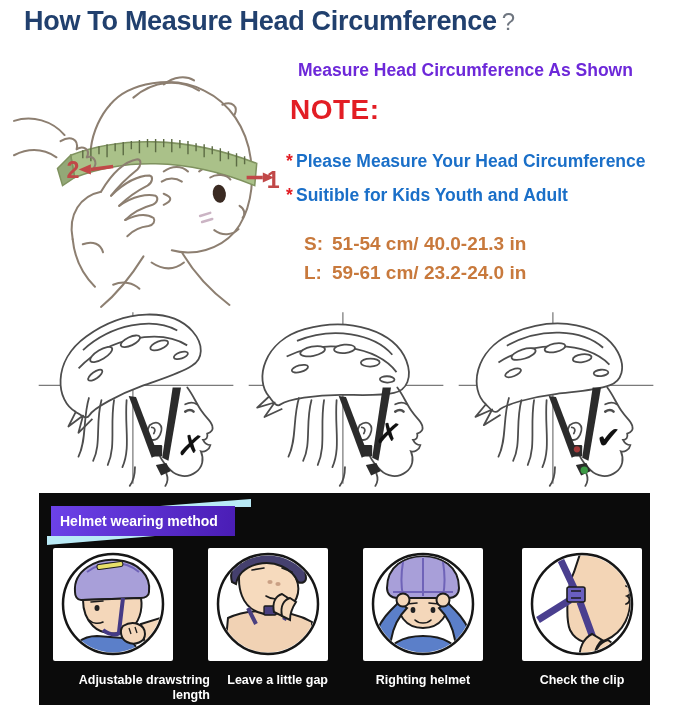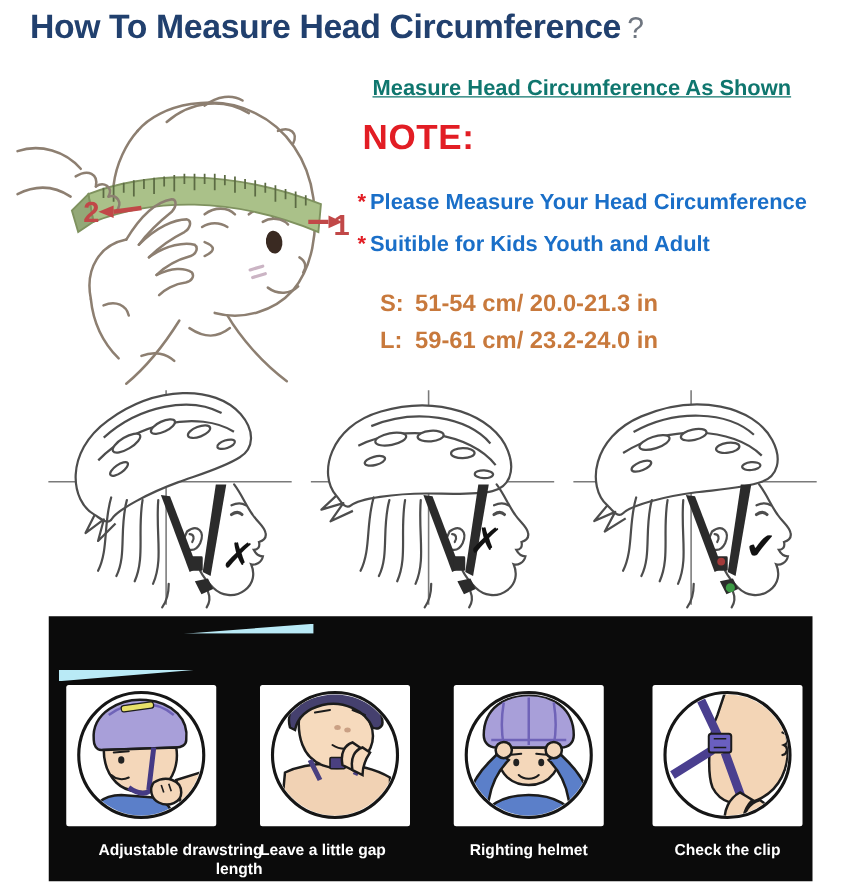--- a/index.html
+++ b/index.html
@@ -6,21 +6,21 @@
   body { background:#ffffff; font-family:"Liberation Sans", sans-serif; }
   #page { position:relative; width:679px; height:711px; background:#fff; overflow:hidden; }
 
   
   .title-row { position:absolute; left:24px; top:6px; white-space:nowrap; }
   .title-main { font-size:27px; font-weight:bold; color:#21406e; letter-spacing:-0.3px; }
   .title-q { font-size:24px; font-weight:400; color:#6f7680; margin-left:5px; }
 
   
   .info-col { position:absolute; left:286px; top:52px; width:392px; }
-  .subtitle { position:absolute; left:12px; top:8px; font-size:17.5px; font-weight:bold; color:#0f766e; white-space:nowrap;text-decoration:underline; }
+  .subtitle { position:absolute; left:12px; top:8px; font-size:17.5px; font-weight:bold; color:#6d28d9; white-space:nowrap; }
   .note-label { position:absolute; left:4px; top:42px; font-size:28px; font-weight:bold; color:#e21d24; letter-spacing:0.5px; }
   .note-lines { position:absolute; left:0; top:92px; width:392px; }
   .note-line { font-size:17.5px; font-weight:bold; color:#1a6fc8; line-height:34px; white-space:nowrap; }
   .star { display:inline-block; width:10px; color:#e21d24; }
   .sizes { position:absolute; left:18px; top:178px; }
   .size-line { font-size:19px; font-weight:bold; color:#c8793c; line-height:28.5px; white-space:nowrap; }
   .size-label { display:inline-block; width:28px; }
 
   
   .baby-fig { position:absolute; left:12px; top:42px; width:268px; height:268px; }
@@ -37,21 +37,21 @@
             background:linear-gradient(100deg,#6c42e8,#4a1db5);
             color:#fff; font-size:14px; font-weight:bold; line-height:30px; padding-left:9px; white-space:nowrap; }
   .flare-top { position:absolute; left:108px; top:6px; width:104px; height:8px; background:#b9eaf6;
                clip-path:polygon(0 100%, 100% 0, 100% 100%); }
   .flare-bottom { position:absolute; left:8px; top:43px; width:108px; height:9px; background:#b9eaf6;
                   clip-path:polygon(0 0, 100% 0, 0 100%); }
   .step-card { position:absolute; top:55px; width:120px; height:113px; background:#fff; border-radius:2px; }
   #card1 { left:14px; } #card2 { left:169px; } #card3 { left:324px; } #card4 { left:483px; }
   .step-caption { position:absolute; top:180px; color:#fff; font-size:12.5px; font-weight:bold; line-height:15px; }
   #cap1 { left:16px; width:155px; text-align:right; }
-  #cap2 { left:169px; width:120px; text-align:left; }
+  #cap2 { left:169px; width:120px; text-align:right; }
   #cap3 { left:324px; width:120px; text-align:center; }
   #cap4 { left:483px; width:120px; text-align:center; }
 
   svg { display:block; }
 </style>
 </head>
 <body>
 
 <div id="page">
 
@@ -157,21 +157,21 @@
   </svg>
 
   <div class="info-col">
     <div class="subtitle">Measure Head Circumference As Shown</div>
     <div class="note-label">NOTE:</div>
     <div class="note-lines">
       <div class="note-line"><span class="star">*</span><span>Please Measure Your Head Circumference</span></div>
       <div class="note-line"><span class="star">*</span><span>Suitible for Kids Youth and Adult</span></div>
     </div>
     <div class="sizes">
-      <div class="size-line"><span class="size-label">S:</span><span>51-54 cm/ 20.0-21.3 in</span></div>
+      <div class="size-line"><span class="size-label">S:</span><span>51-54 cm/ 40.0-21.3 in</span></div>
       <div class="size-line"><span class="size-label">L:</span><span>59-61 cm/ 23.2-24.0 in</span></div>
     </div>
   </div>
 
   <div class="fit-fig" id="fit1">
     <svg width="215" height="180" viewBox="0 0 205 172">
       <use href="#fit-cross"></use>
       <use href="#fit-helmet" transform="rotate(-13 100 60) translate(2,-6)"></use>
       <use href="#fit-face"></use>
       <use href="#fit-strap"></use>
@@ -194,20 +194,21 @@
       <use href="#fit-face"></use>
       <use href="#fit-strap"></use>
       <circle cx="123" cy="135" r="3" fill="#a33a3a"></circle>
       <circle cx="130" cy="155" r="3.5" fill="#3c9a45"></circle>
     </svg>
     <span class="fit-mark">✔</span>
   </div>
 
   <div class="wear-panel">
     <div class="flare-top"></div>
+    <div class="banner">Helmet wearing method</div>
     <div class="flare-bottom"></div>
 
     <div class="step-card" id="card1">
       <svg width="120" height="113" viewBox="0 0 120 113">
         <clipPath id="clip1">
             <circle cx="60" cy="56" r="48.5"></circle>
           </clipPath>
         <g clip-path="url(#clip1)">
           <path d="M16,113 C18,96 30,88 44,88 L70,90 C80,92 86,100 88,113 Z" fill="#5b7fc9" stroke="#1c1c1c" stroke-width="2"></path>
           <path d="M22,44 C20,22 44,10 64,12 C86,14 98,28 96,44 C96,48 92,50 88,50 L28,52 C24,52 22,48 22,44 Z" fill="#a89fd9" stroke="#1c1c1c" stroke-width="2"></path>

